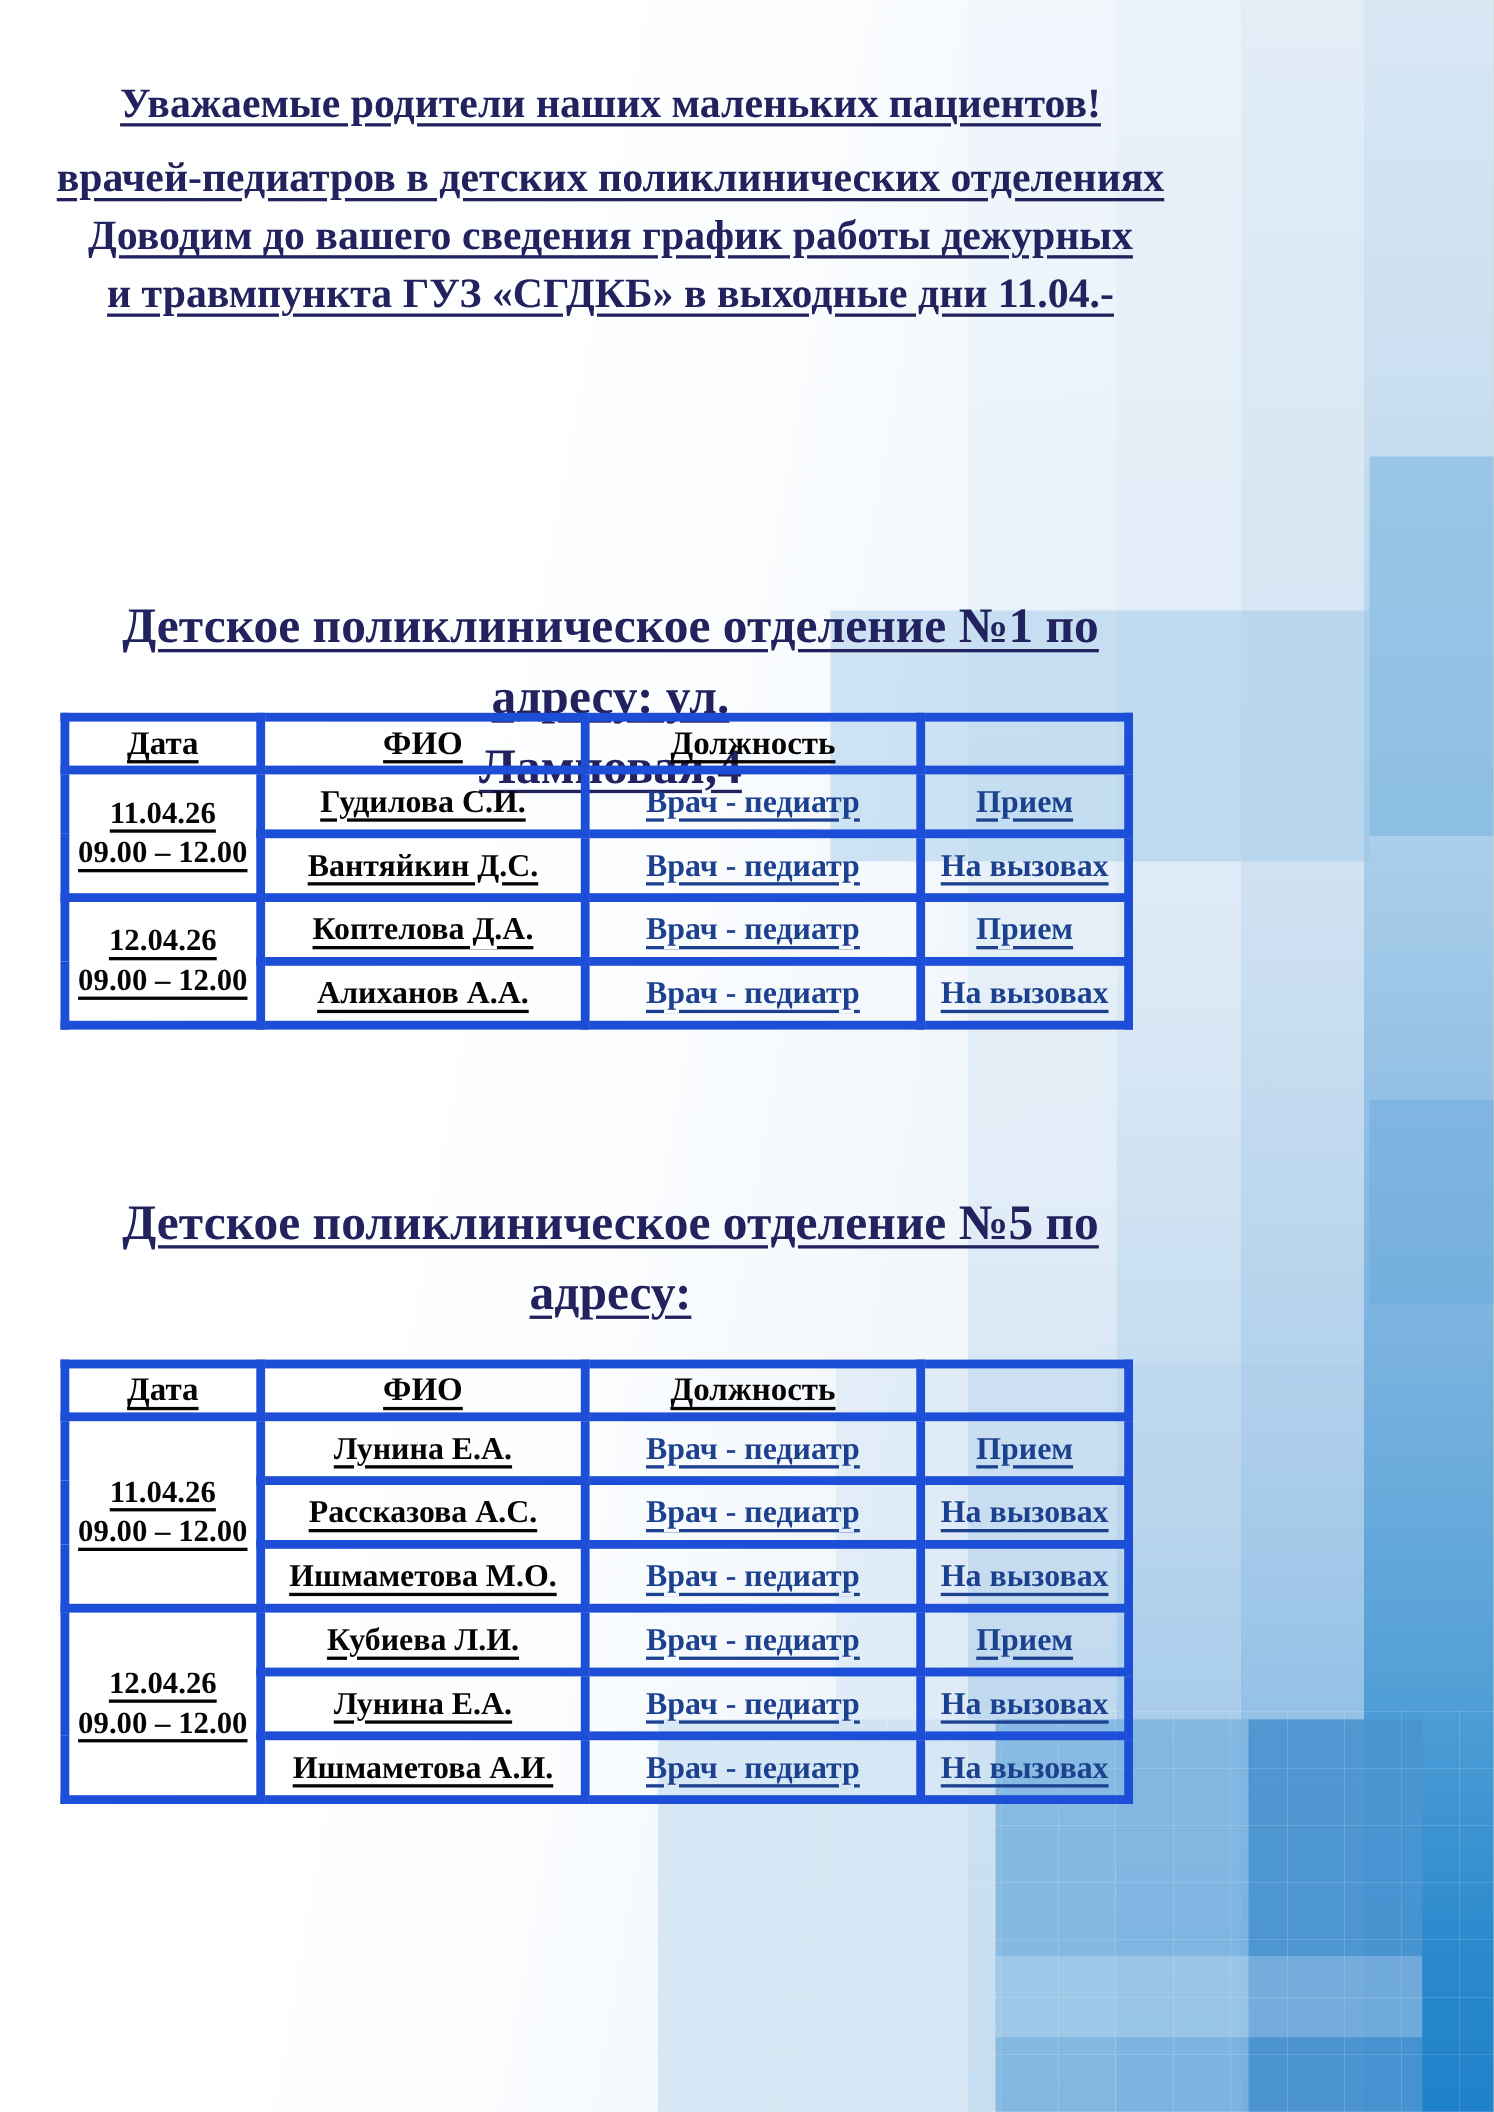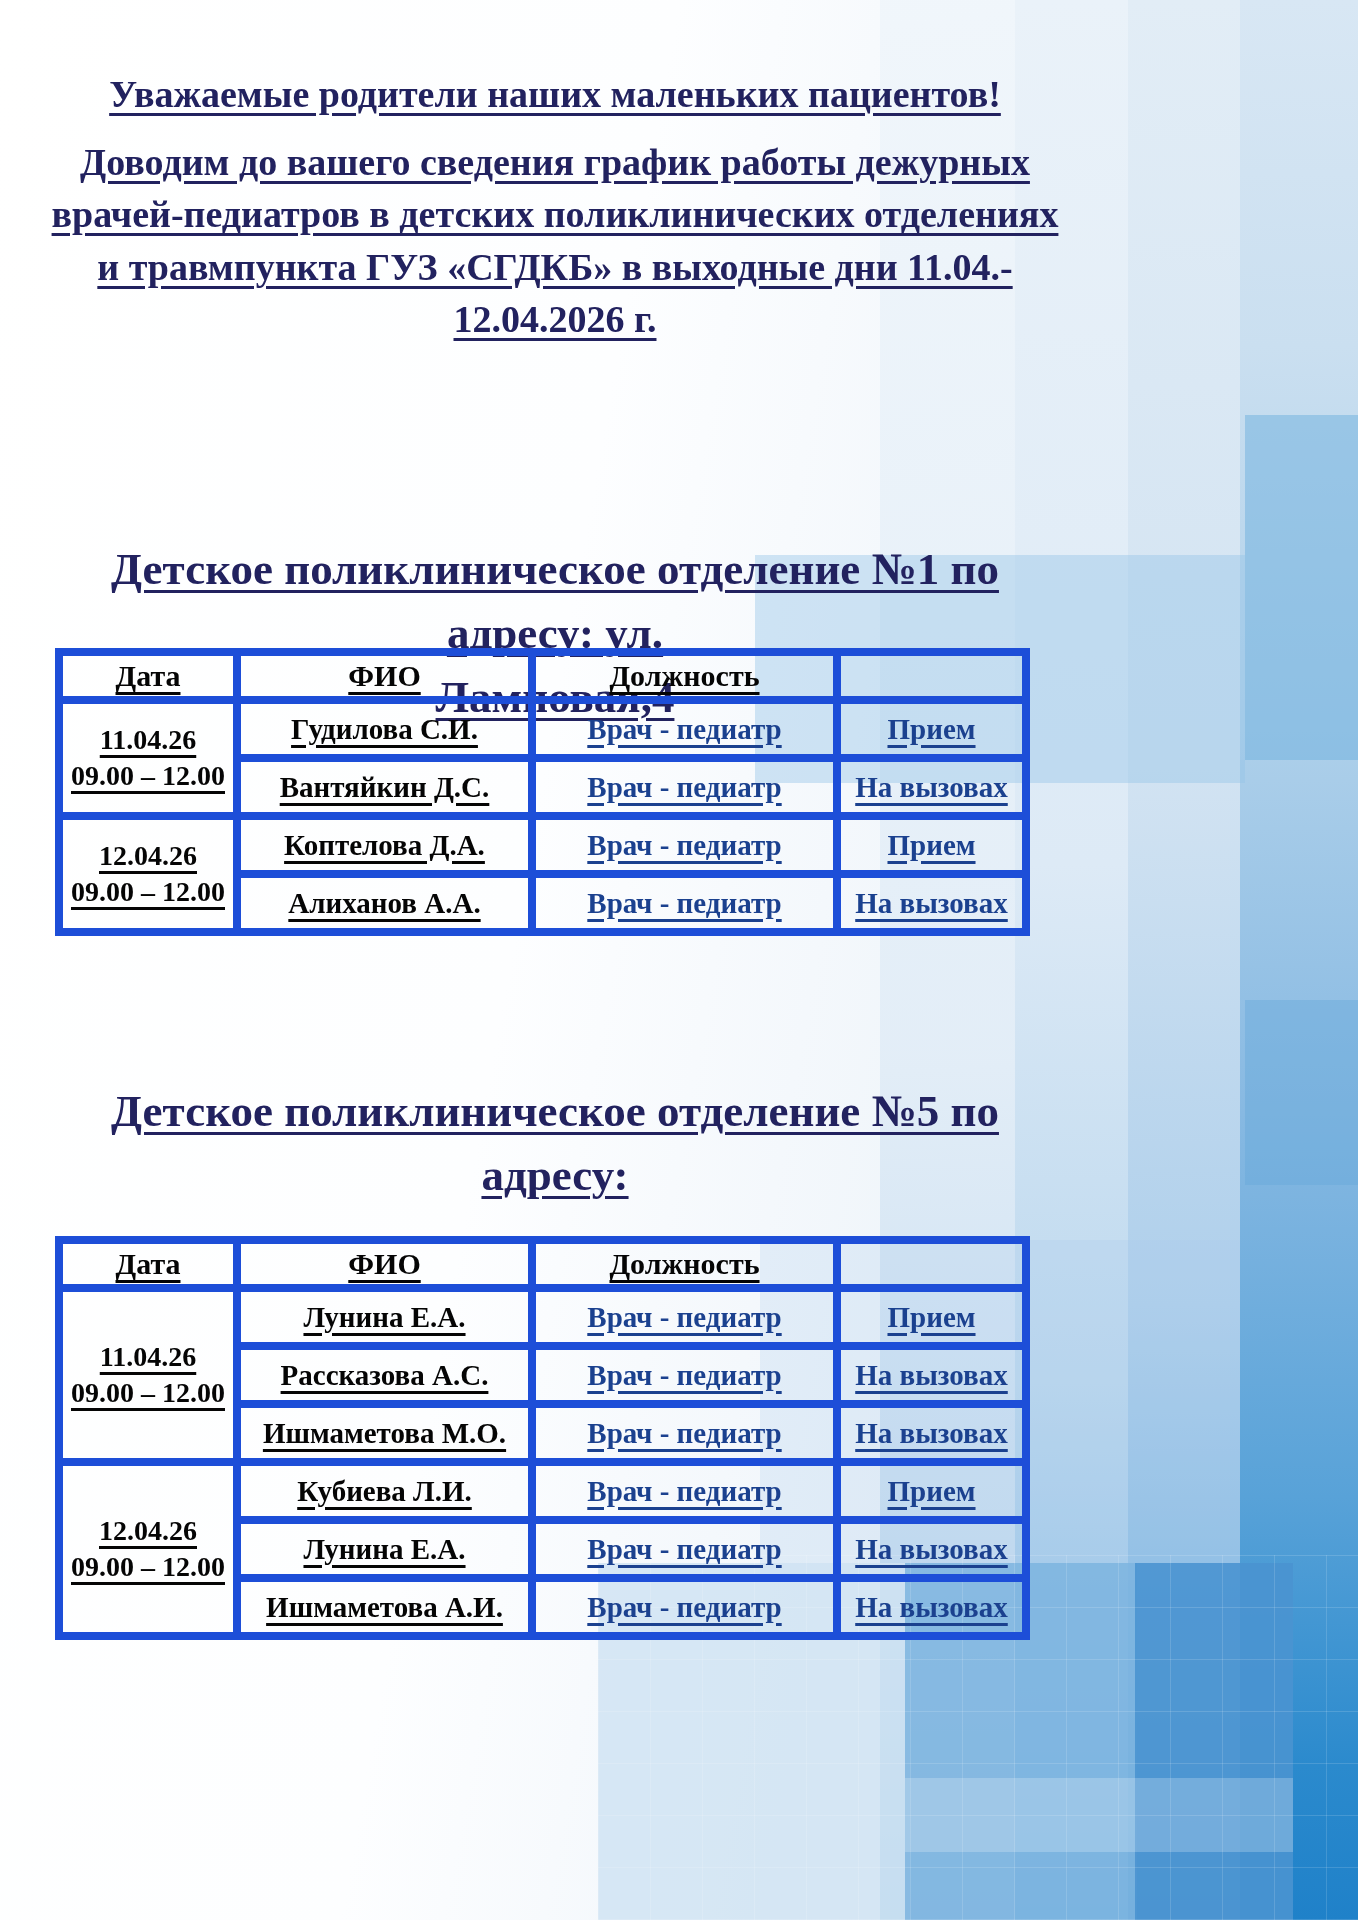--- a/index.html
+++ b/index.html
@@ -92,24 +92,23 @@
     <div class="grid"></div>
   </div>
 
   <div class="content">
 
     <div class="abs title">
       <span class="line u">Уважаемые родители наших маленьких пациентов!</span>
     </div>
 
     <div class="abs intro">
+      <span class="line u">врачей-педиатров в детских поликлинических отделениях</span>
       <span class="line u">Доводим до вашего сведения график работы дежурных</span>
-      <span class="line u">врачей-педиатров в детских поликлинических отделениях</span>
       <span class="line u">и травмпункта ГУЗ «СГДКБ» в выходные дни 11.04.-</span>
-      <span class="line u">12.04.2026 г.</span>
     </div>
 
     <div class="abs section-heading sec1">
       <span class="line u">Детское поликлиническое отделение №1 по адресу:  ул.</span>
       <span class="line u">Ламповая,4</span>
     </div>
 
     <table class="abs sched t1">
       <colgroup>
           <col class="w1">

